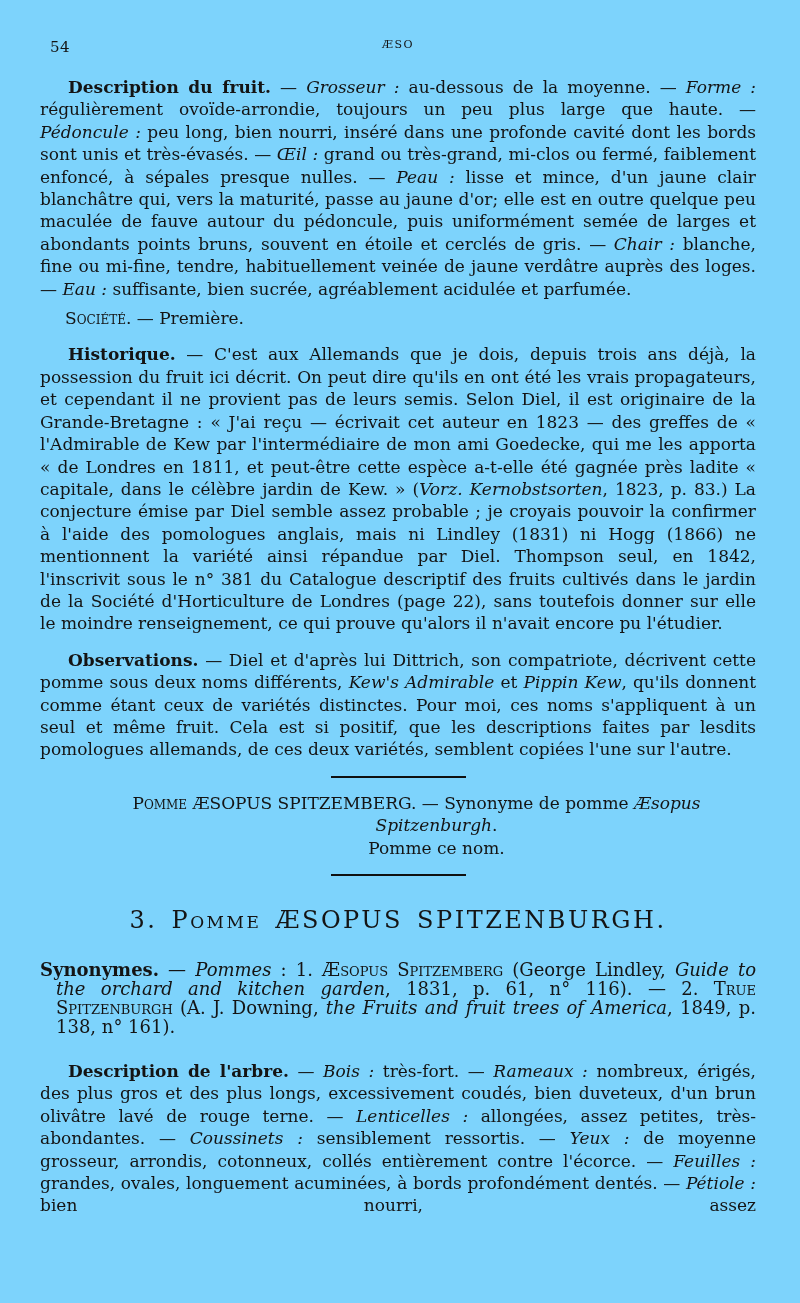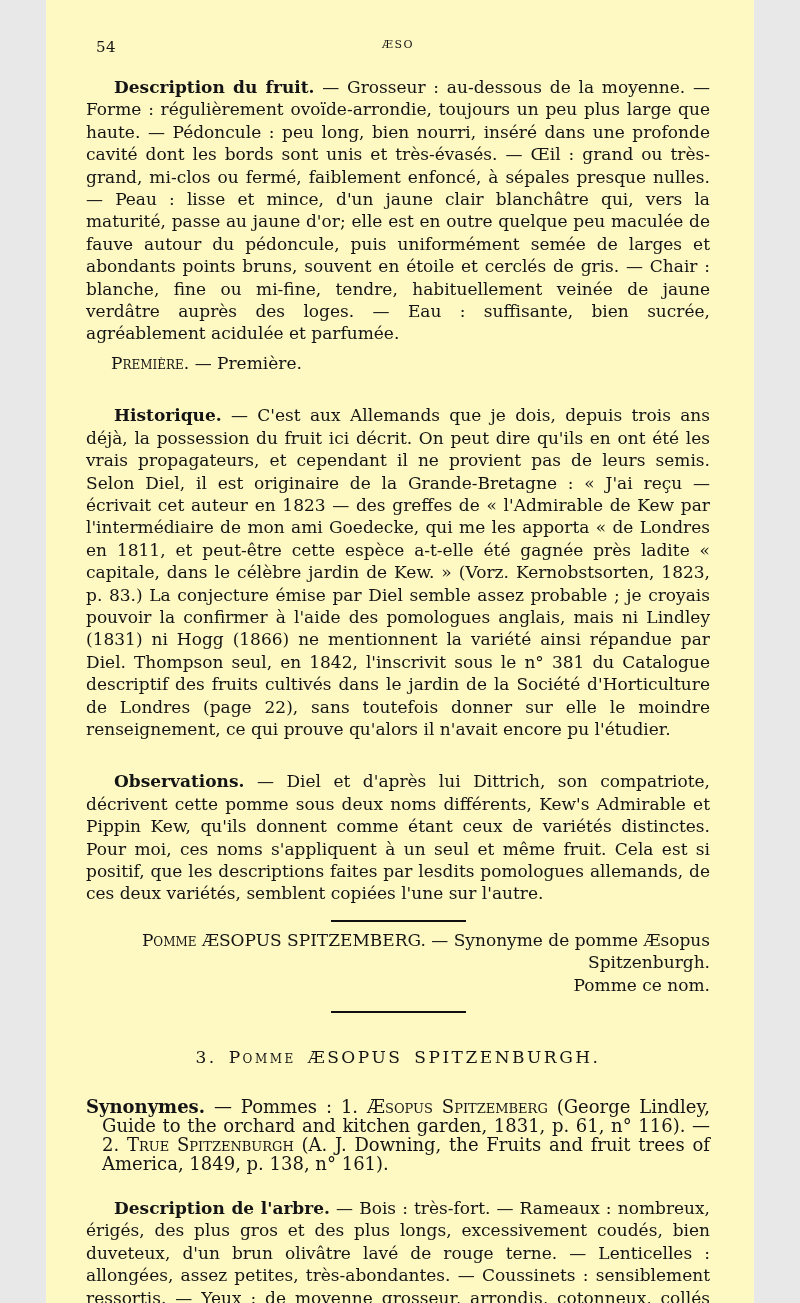--- a/index.html
+++ b/index.html
@@ -1,21 +1,21 @@
 <!DOCTYPE html>
 <html><head>
 <meta charset="utf-8">
 <style>
   html, body { margin: 0; padding: 0; background: #e8e8e8; }
   .page {
     position: relative;
-    width: 708px;
+    width: 800px;
     height: 1303px;
     margin: 0 auto;
-    background: #fef9c3;
+    background: #7dd3fc;
     color: #141414;
     box-sizing: border-box;
     padding: 34px 44px 0 40px;
     font-family: "DejaVu Serif", "Liberation Serif", serif;
     font-size: 17px;
     line-height: 22.4px;
     overflow: hidden;
   }
   .running-header {
     position: relative;
@@ -32,73 +32,73 @@
     position: absolute;
     left: 0; right: 0; top: 0;
     text-align: center;
     font-size: 11px;
     letter-spacing: 1.5px;
   }
   p { margin: 0; }
   .para {
     text-align: justify;
     text-indent: 28px;
-    margin-top: 30px;
+    margin-top: 14px;
   }
   .para.first { margin-top: 0; }
   .para.last-cut { text-align-last: justify; margin-top: 24px; }
   .caps-line {
     margin: 7px 0 0 25px;
     text-align: left;
   }
   .rule {
     width: 135px;
     border-top: 2.5px solid #101010;
     margin: 15px auto 0 auto;
     height: 0;
   }
   .entry {
-    margin-top: 7px;
+    margin-top: 14px;
     padding-left: 77px;
     text-indent: -40px;
-    text-align: right;
+    text-align: center;
   }
   .heading {
     margin-top: 28px;
     text-align: center;
-    font-size: 17px;
+    font-size: 24px;
     line-height: 32px;
     letter-spacing: 2.5px;
     word-spacing: 4px;
     white-space: nowrap;
     text-indent: 0;
   }
   .synonyms {
     margin-top: 24px;
     font-size: 18px;
     line-height: 19px;
     text-align: justify;
     padding-left: 16px;
     text-indent: -16px;
   }
   .b  { font-weight: bold; }
-  .i  { }
+  .i  { font-style: italic; }
   .sc { font-variant: small-caps; }
 </style>
 </head>
 <body>
 
 <div class="page">
   <div class="running-header">
     <span class="page-number">54</span>
     <span class="running-title">ÆSO</span>
   </div>
   <div>
       <p class="para first"><span class="b">Description du fruit.</span><span> — </span><span class="i">Grosseur :</span><span> au-dessous de la moyenne. — </span><span class="i">Forme :</span><span> régulièrement ovoïde-arrondie, toujours un peu plus large que haute. — </span><span class="i">Pédoncule :</span><span> peu long, bien nourri, inséré dans une profonde cavité dont les bords sont unis et très-évasés. — </span><span class="i">Œil :</span><span> grand ou très-grand, mi-clos ou fermé, faiblement enfoncé, à sépales presque nulles. — </span><span class="i">Peau :</span><span> lisse et mince, d'un jaune clair blanchâtre qui, vers la maturité, passe au jaune d'or; elle est en outre quelque peu maculée de fauve autour du pédoncule, puis uniformément semée de larges et abondants points bruns, souvent en étoile et cerclés de gris. — </span><span class="i">Chair :</span><span> blanche, fine ou mi-fine, tendre, habituellement veinée de jaune verdâtre auprès des loges. — </span><span class="i">Eau :</span><span> suffisante, bien sucrée, agréablement acidulée et parfumée.</span></p>
-      <p class="caps-line"><span class="sc">Première.</span><span> — Première.</span></p>
+      <p class="caps-line"><span class="sc">Société.</span><span> — Première.</span></p>
       <p class="para"><span class="b">Historique.</span><span> — C'est aux Allemands que je dois, depuis trois ans déjà, la possession du fruit ici décrit. On peut dire qu'ils en ont été les vrais propagateurs, et cependant il ne provient pas de leurs semis. Selon Diel, il est originaire de la Grande-Bretagne : « J'ai reçu — écrivait cet auteur en 1823 — des greffes de « l'Admirable de Kew par l'intermédiaire de mon ami Goedecke, qui me les apporta « de Londres en 1811, et peut-être cette espèce a-t-elle été gagnée près ladite « capitale, dans le célèbre jardin de Kew. » (</span><span class="i">Vorz. Kernobstsorten</span><span>, 1823, p. 83.) La conjecture émise par Diel semble assez probable ; je croyais pouvoir la confirmer à l'aide des pomologues anglais, mais ni Lindley (1831) ni Hogg (1866) ne mentionnent la variété ainsi répandue par Diel. Thompson seul, en 1842, l'inscrivit sous le n° 381 du Catalogue descriptif des fruits cultivés dans le jardin de la Société d'Horticulture de Londres (page 22), sans toutefois donner sur elle le moindre renseignement, ce qui prouve qu'alors il n'avait encore pu l'étudier.</span></p>
       <p class="para"><span class="b">Observations.</span><span> — Diel et d'après lui Dittrich, son compatriote, décrivent cette pomme sous deux noms différents, </span><span class="i">Kew's Admirable</span><span> et </span><span class="i">Pippin Kew</span><span>, qu'ils donnent comme étant ceux de variétés distinctes. Pour moi, ces noms s'appliquent à un seul et même fruit. Cela est si positif, que les descriptions faites par lesdits pomologues allemands, de ces deux variétés, semblent copiées l'une sur l'autre.</span></p>
       <div class="rule"></div>
       <p class="entry"><span class="sc">Pomme</span><span> ÆSOPUS SPITZEMBERG. — Synonyme de pomme </span><span class="i">Æsopus Spitzenburgh</span><span>.</span><br><span>Pomme ce nom.</span></p>
       <div class="rule"></div>
       <p class="heading"><span>3. </span><span class="sc">Pomme</span><span> ÆSOPUS SPITZENBURGH.</span></p>
       <p class="synonyms"><span class="b">Synonymes.</span><span> — </span><span class="i">Pommes</span><span> : 1. </span><span class="sc">Æsopus Spitzemberg</span><span> (George Lindley, </span><span class="i">Guide to the orchard and kitchen garden</span><span>, 1831, p. 61, n° 116). — 2. </span><span class="sc">True Spitzenburgh</span><span> (A. J. Downing, </span><span class="i">the Fruits and fruit trees of America</span><span>, 1849, p. 138, n° 161).</span></p>
       <p class="para last-cut"><span class="b">Description de l'arbre.</span><span> — </span><span class="i">Bois :</span><span> très-fort. — </span><span class="i">Rameaux :</span><span> nombreux, érigés, des plus gros et des plus longs, excessivement coudés, bien duveteux, d'un brun olivâtre lavé de rouge terne. — </span><span class="i">Lenticelles :</span><span> allongées, assez petites, très-abondantes. — </span><span class="i">Coussinets :</span><span> sensiblement ressortis. — </span><span class="i">Yeux :</span><span> de moyenne grosseur, arrondis, cotonneux, collés entièrement contre l'écorce. — </span><span class="i">Feuilles :</span><span> grandes, ovales, longuement acuminées, à bords profondément dentés. — </span><span class="i">Pétiole :</span><span> bien nourri, assez</span></p>
     </div>
 </div>

